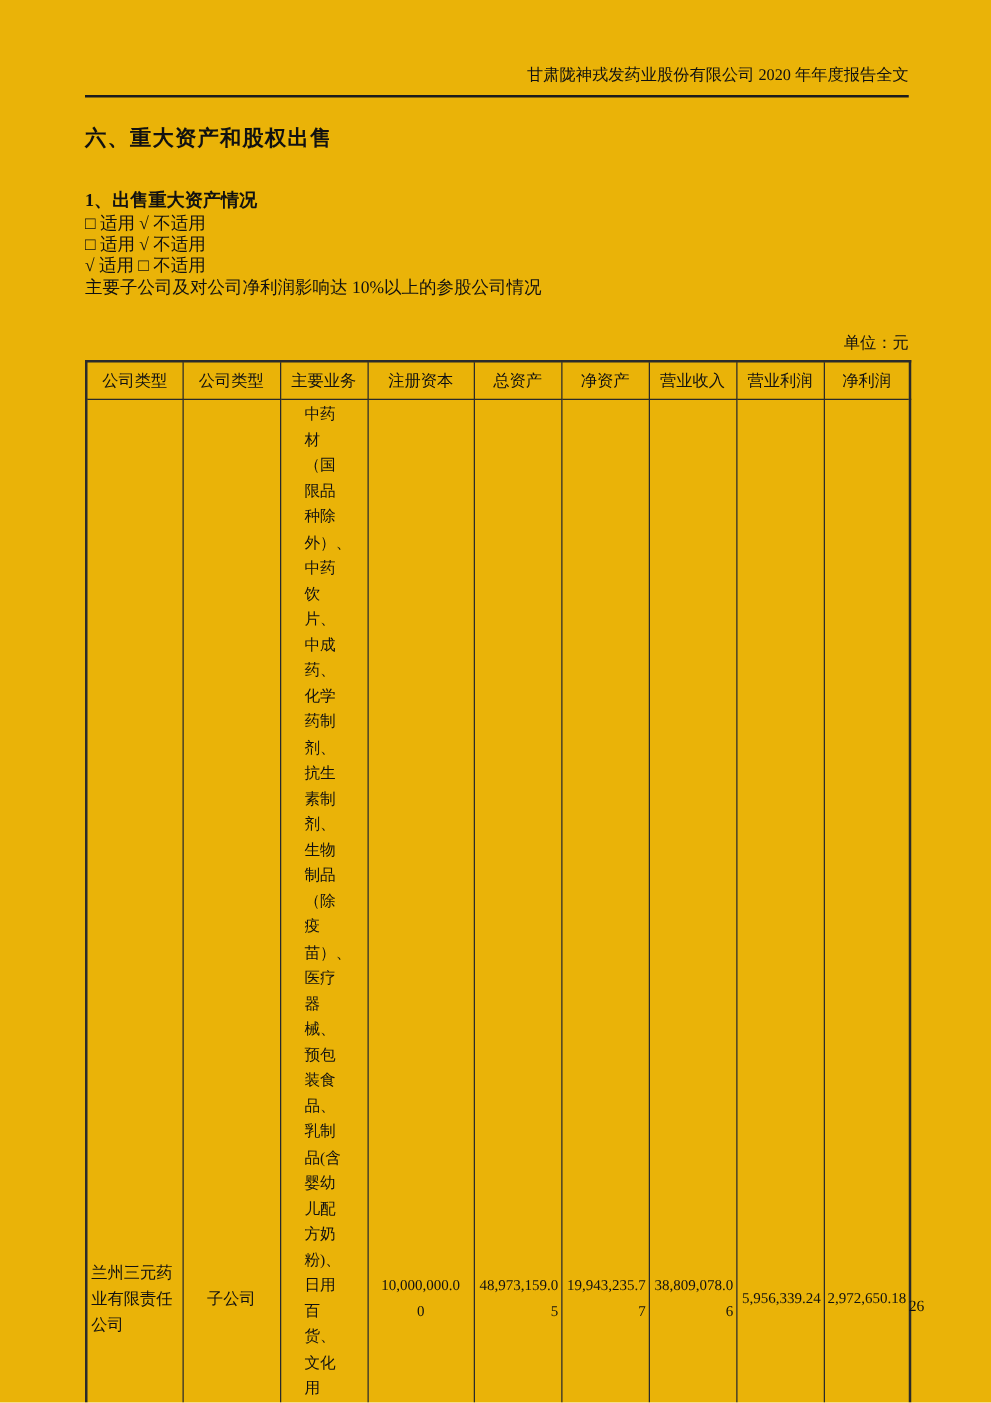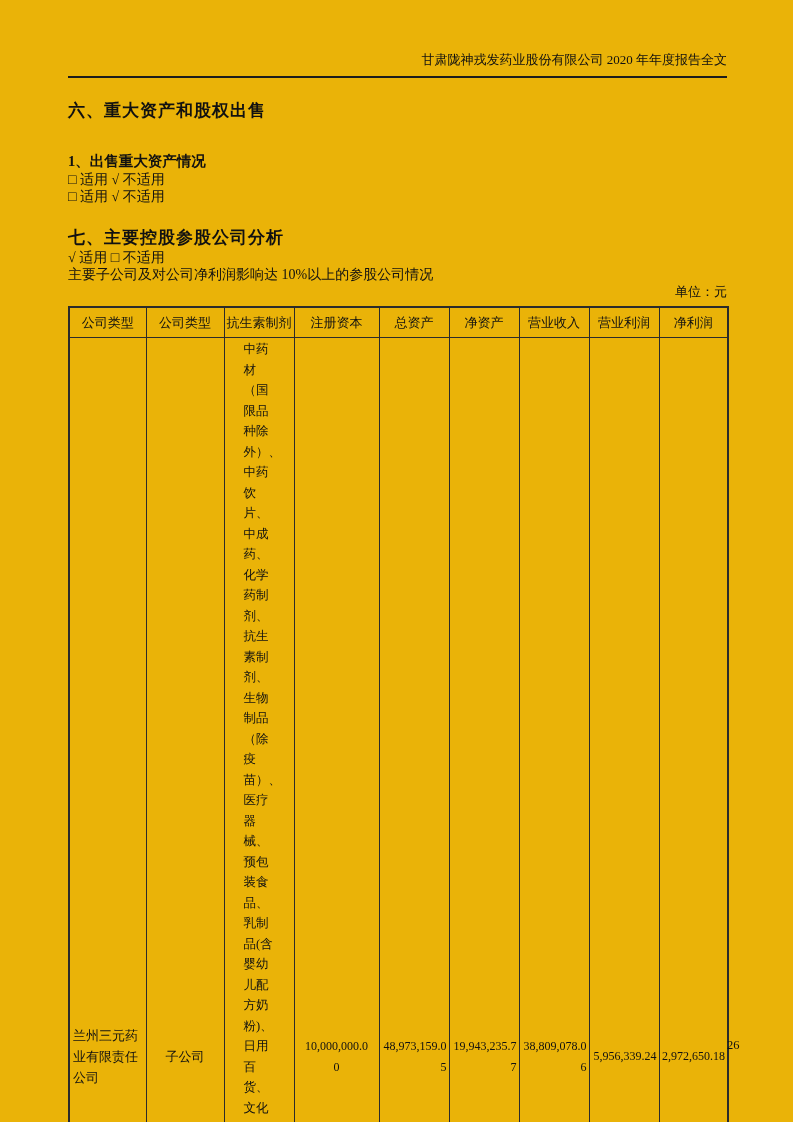--- a/index.html
+++ b/index.html
@@ -48,21 +48,21 @@
     margin: 0;
     font-size: 14px;
     line-height: 17px;
   }
   .applicability { margin-top: 23px; }
   .note { margin-top: 9px; }
   .applicability-2 { margin-top: 24px; }
   .applicability-7 { margin-top: 29px; }
   .intro { margin-top: 9px; }
   .unit-label {
-    margin-top: 1px;
+    margin-top: 27px;
     text-align: right;
     font-size: 13px;
     line-height: 16px;
   }
   table.fin {
     margin-top: 6px;
     border-collapse: collapse;
     table-layout: fixed;
     width: 659px;
     border: 2px solid #2b2b2b;
@@ -127,21 +127,20 @@
     <div class="doc-header">甘肃陇神戎发药业股份有限公司 2020 年年度报告全文</div>
     <div class="header-rule"></div>
 
     <h1 class="sec">六、重大资产和股权出售</h1>
 
     <h2 class="sub">1、出售重大资产情况</h2>
     <p class="body-line applicability">□ 适用 √ 不适用</p>
 
     <p class="body-line applicability-2 applicability">□ 适用 √ 不适用</p>
 
-    <h1 class="sec">七、主要控股参股公司分析</h1>
     <p class="body-line applicability-7">√ 适用 □ 不适用</p>
     <p class="body-line intro">主要子公司及对公司净利润影响达 10%以上的参股公司情况</p>
 
     <div class="unit-label">单位：元</div>
 
     <table class="fin">
       <colgroup>
         <col style="width:77px">
           <col style="width:78px">
           <col style="width:70px">
@@ -149,21 +148,21 @@
           <col style="width:70px">
           <col style="width:70px">
         <col style="width:70px">
           <col style="width:70px">
           <col style="width:69px">
       </colgroup>
       <thead>
         <tr id="fin-head-row">
             <th>公司类型</th>
             <th>公司类型</th>
-            <th>抗生素制剂</th>
+            <th>主要业务</th>
             <th>注册资本</th>
             <th>总资产</th>
             <th>净资产</th>
             <th>营业收入</th>
             <th>营业利润</th>
             <th>净利润</th>
           </tr>
       </thead>
       <tbody>
         <tr>

